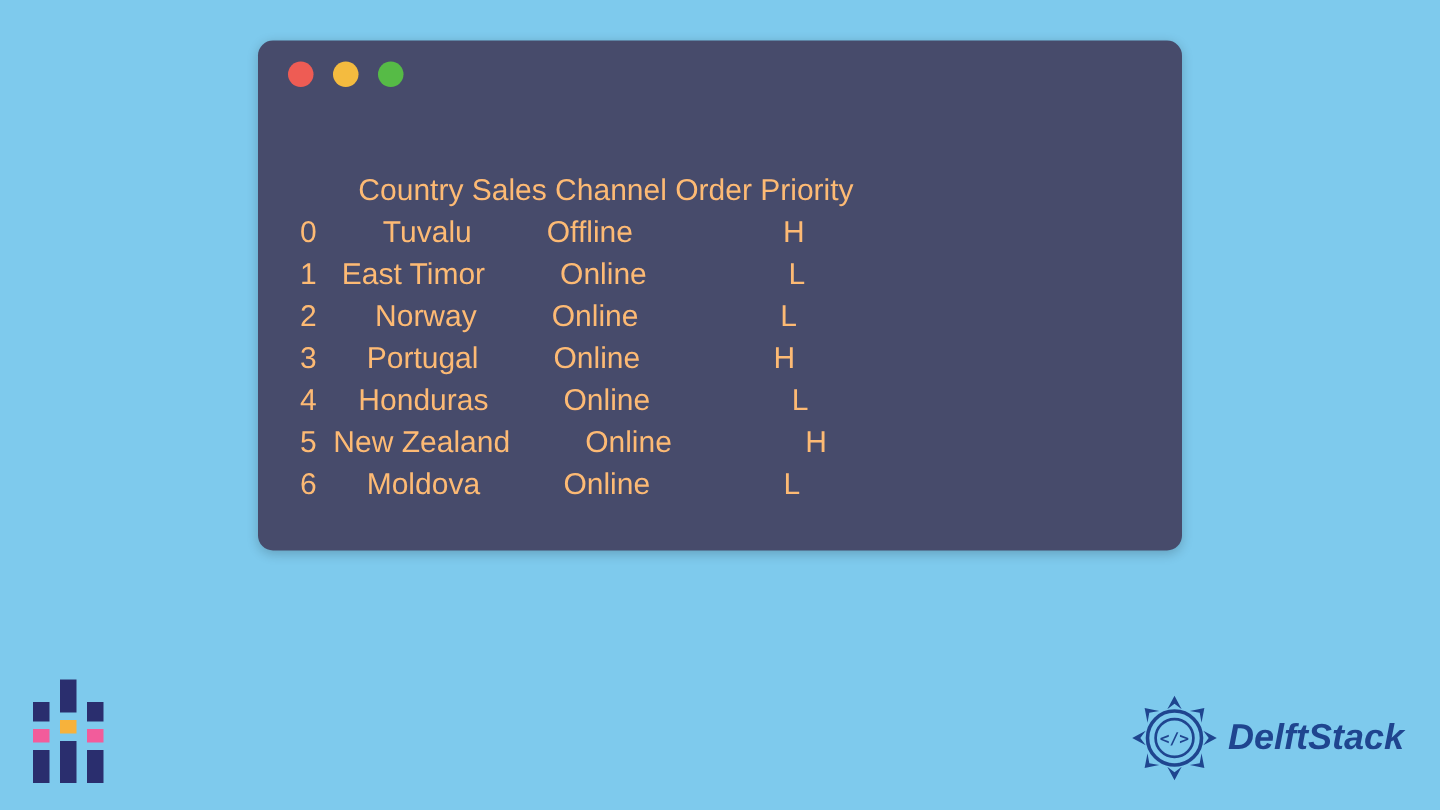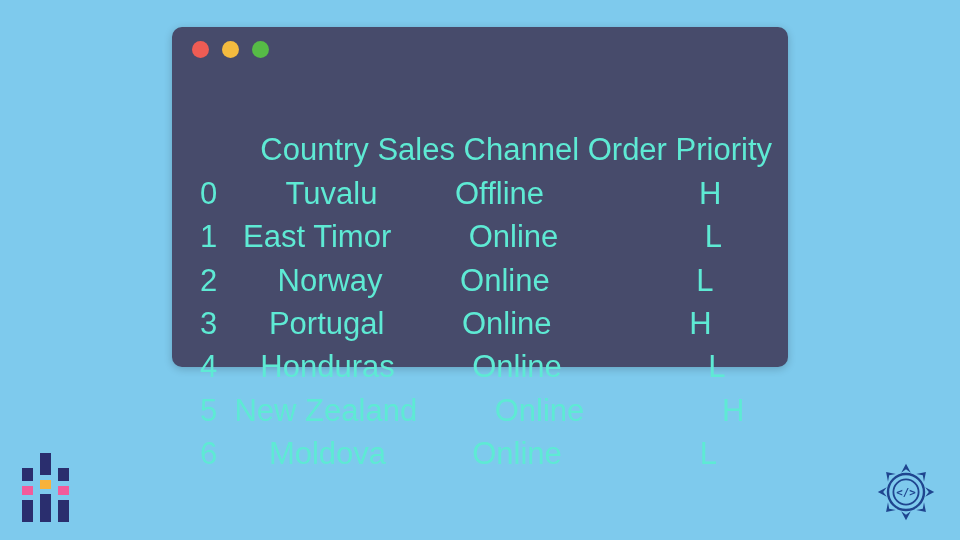--- a/index.html
+++ b/index.html
@@ -35,22 +35,22 @@
     .dot {
       width: 17px;
       height: 17px;
       border-radius: 50%;
     }
     .dot-red { background: #ee5c54; }
     .dot-yellow { background: #f4bb3f; }
     .dot-green { background: #56bb46; }
     .terminal-content {
       padding: 14px 16px 0 28px;
-      color: #5eead4;
-      font-size: 31px;
+      color: #fdba74;
+      font-size: 20px;
       line-height: 1.4;
       white-space: pre;
       font-family: Arial, Helvetica, sans-serif;
     }
     .logo-left {
       position: absolute;
       bottom: 18px;
       left: 22px;
       display: flex;
       gap: 7px;
@@ -131,13 +131,14 @@
       <polygon points="3,50 18,42 12,50 18,58"></polygon>
       <polygon points="83.2,16.8 80,33 78,22 67,20"></polygon>
       <polygon points="83.2,83.2 67,80 78,78 80,67"></polygon>
       <polygon points="16.8,83.2 20,67 22,78 33,80"></polygon>
       <polygon points="16.8,16.8 33,20 22,22 20,33"></polygon>
     </g>
     <circle cx="50" cy="50" r="30" fill="none" stroke="#1f458f" stroke-width="4"></circle>
     <circle cx="50" cy="50" r="21" fill="none" stroke="#1f458f" stroke-width="3"></circle>
     <text x="50" y="57" text-anchor="middle" font-size="18" font-family="monospace" fill="#1f458f" font-weight="bold">&lt;/&gt;</text>
   </svg>
+  <span class="delft-text">DelftStack</span>
 </div>
 
 </body></html>

